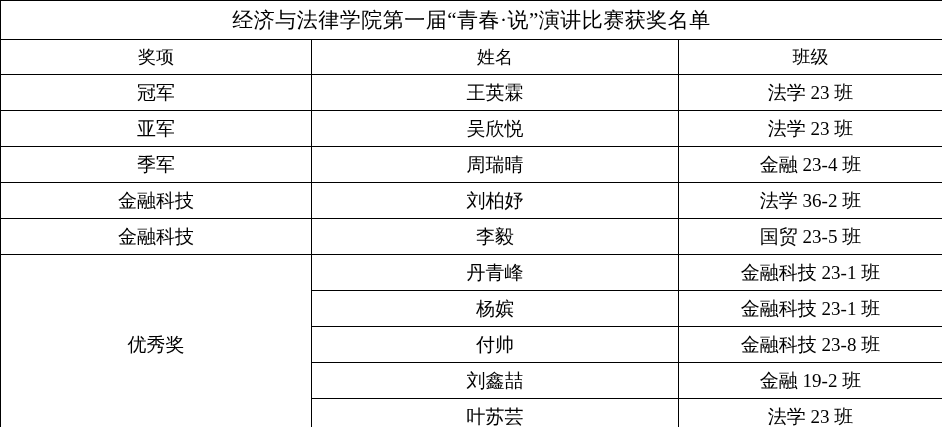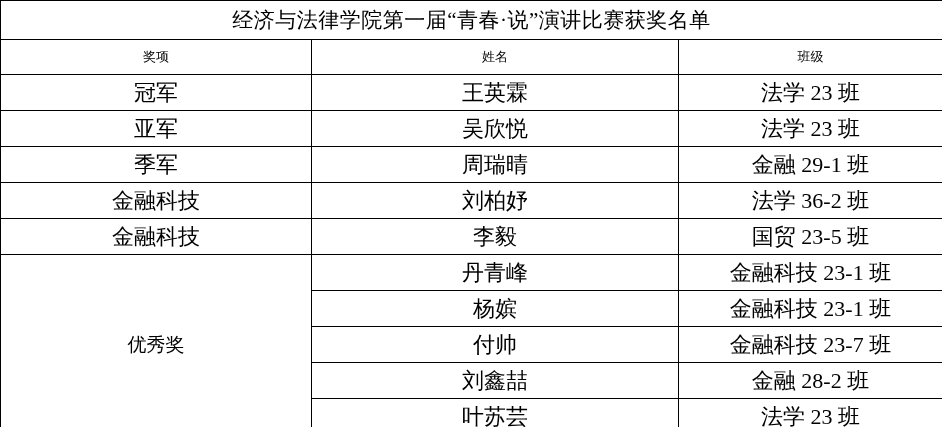--- a/index.html
+++ b/index.html
@@ -40,26 +40,26 @@
 
   .title-cell {
     height: 38px;
     font-size: 21px;
     font-weight: bold;
     letter-spacing: 0.5px;
     line-height: 38px;
   }
   .header-cell {
     height: 34px;
-    font-size: 13px;
+    font-size: 18px;
     line-height: 34px;
   }
   .body-cell {
     height: 35px;
-    font-size: 22px;
+    font-size: 19px;
     line-height: 35px;
   }
   .merged-cell {
     font-size: 19px;
   }
 </style>
 </head>
 <body>
 
 <div class="sheet">
@@ -85,21 +85,21 @@
         <td class="body-cell">法学 23 班</td>
       </tr>
       <tr>
         <td class="body-cell">亚军</td>
         <td class="body-cell">吴欣悦</td>
         <td class="body-cell">法学 23 班</td>
       </tr>
       <tr>
         <td class="body-cell">季军</td>
         <td class="body-cell">周瑞晴</td>
-        <td class="body-cell">金融 29-1 班</td>
+        <td class="body-cell">金融 23-4 班</td>
       </tr>
       <tr>
         <td class="body-cell">金融科技</td>
         <td class="body-cell">刘柏妤</td>
         <td class="body-cell">法学 36-2 班</td>
       </tr>
       <tr>
         <td class="body-cell">金融科技</td>
         <td class="body-cell">李毅</td>
         <td class="body-cell">国贸 23-5 班</td>
@@ -109,25 +109,25 @@
         <td class="body-cell merged-cell" rowspan="5">优秀奖</td>
         <td class="body-cell">丹青峰</td>
         <td class="body-cell">金融科技 23-1 班</td>
       </tr>
       <tr>
         <td class="body-cell">杨嫔</td>
         <td class="body-cell">金融科技 23-1 班</td>
       </tr>
       <tr>
         <td class="body-cell">付帅</td>
-        <td class="body-cell">金融科技 23-7 班</td>
+        <td class="body-cell">金融科技 23-8 班</td>
       </tr>
       <tr>
         <td class="body-cell">刘鑫喆</td>
-        <td class="body-cell">金融 28-2 班</td>
+        <td class="body-cell">金融 19-2 班</td>
       </tr>
       <tr>
         <td class="body-cell">叶苏芸</td>
         <td class="body-cell">法学 23 班</td>
       </tr>
     </tbody>
   </table>
 </div>
 
 </body></html>

